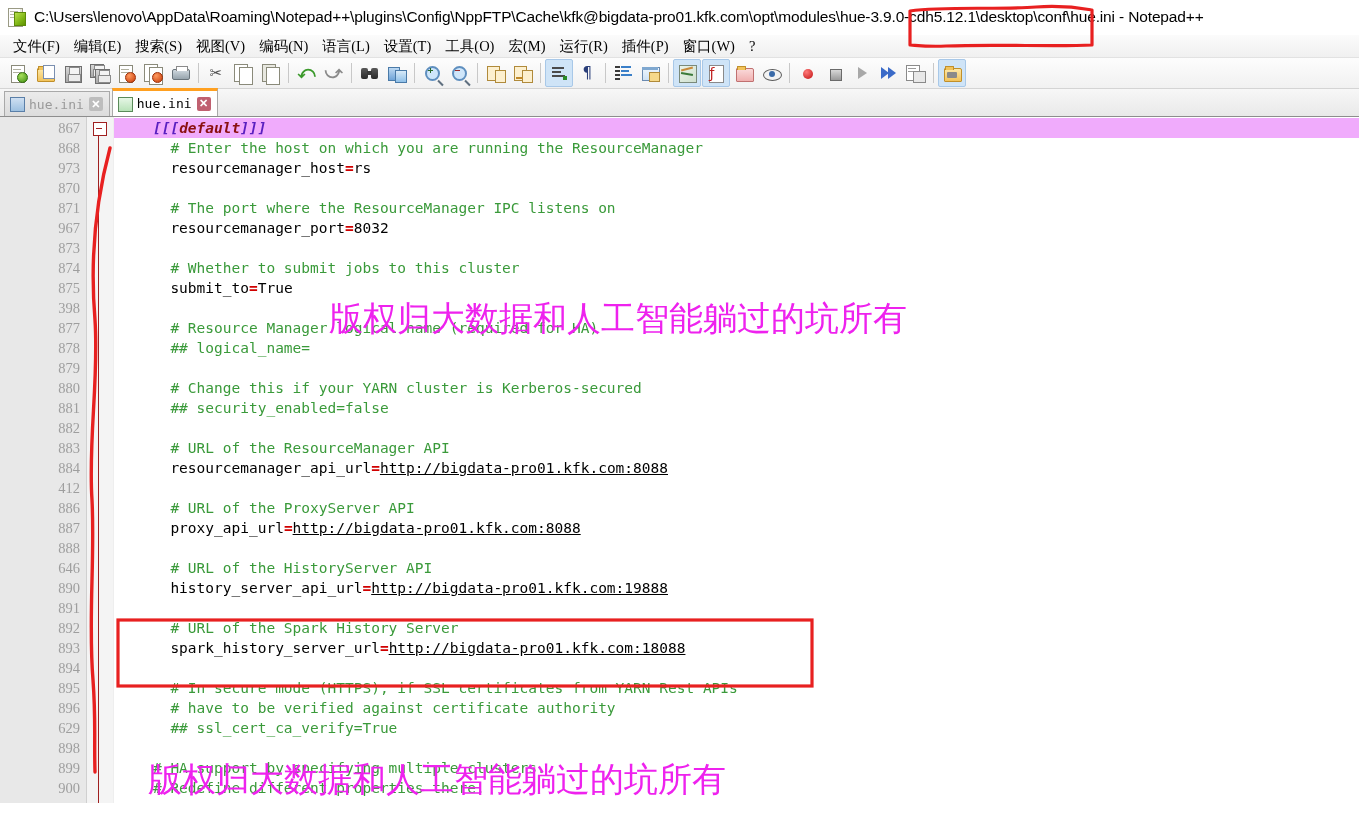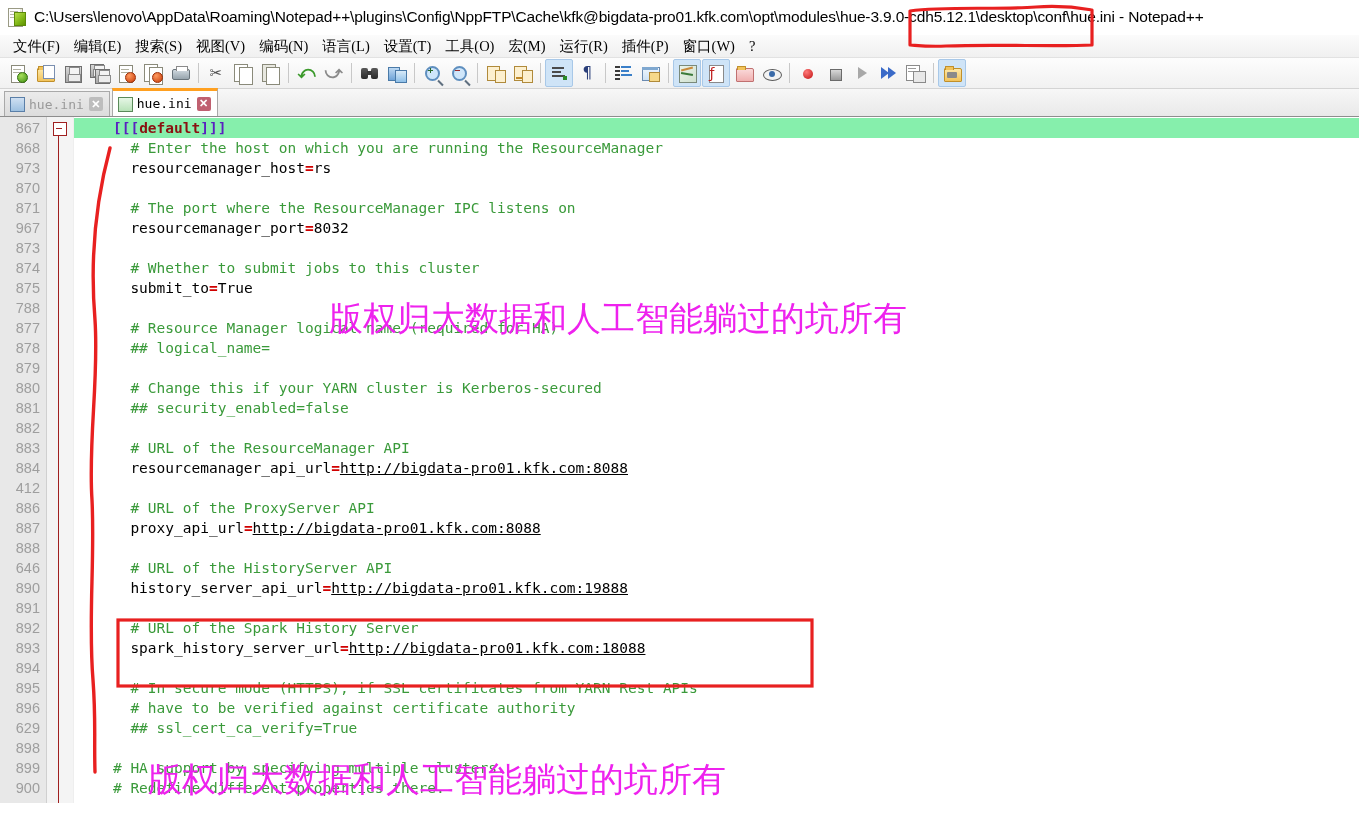--- a/index.html
+++ b/index.html
@@ -109,22 +109,22 @@
   }
   .tab.inactive .tclose{background:#bdbdbd;}
   .tab.active .tclose{background:#c06070;}
 
   
   .editor{
     position:relative;height:686px;background:#fff;display:flex;overflow:hidden;
   }
   .gutter{
     width:46px;flex:none;background:#e8e8e8;border-right:1px solid #d0d0d0;
-    font-family:Liberation Sans, sans-serif;
-    font-size:14.5px;color:#9e9e9e;text-align:right;padding-top:1px;
+    font-family:Liberation Serif, serif;
+    font-size:14.5px;color:#9e9e9e;text-align:right;padding-top:1px;padding-left:40px;
   }
   .gutter div{height:20px;line-height:20px;padding-right:6px;}
   .foldmargin{
     width:26px;flex:none;background:#f4f4f4;position:relative;padding-top:1px;
     border-right:1px solid #eee;
   }
   .foldmargin .fm-row{height:20px;position:relative;}
   .fold-box{
     position:absolute;left:6px;top:4px;width:12px;height:12px;
     border:1px solid #a02020;background:#fff;
@@ -132,21 +132,21 @@
   .fold-box:after{content:"";position:absolute;left:2px;top:5px;width:6px;height:1px;background:#a02020;}
   .fold-line{
     position:absolute;left:11px;top:16px;bottom:0;width:1px;background:#a02020;
   }
   .code{
     position:relative;flex:1;padding-top:1px;background:#fff;
     font-family:"DejaVu Sans Mono","Liberation Mono",monospace;
     font-size:14.5px;color:#000;white-space:pre;overflow:hidden;
   }
   .cl{height:20px;line-height:20px;padding-left:4px;}
-  .cl.cur{background:#86efac;}
+  .cl.cur{background:#f0abfc;font-style:italic;}
   .cmt{color:#3a9a3a;}
   .kw{color:#5a20c0;font-weight:bold;}
   .sect{color:#8a1010;font-weight:bold;}
   .eq{color:#d00000;font-weight:bold;}
   .url{text-decoration:underline;color:#000;}
 
   
   .anno{position:absolute;pointer-events:none;}
   .anno svg{display:block;overflow:visible;}
 
@@ -473,21 +473,21 @@
     <div class="gutter" id="gutter">
         <div>867</div>
         <div>868</div>
         <div>973</div>
         <div>870</div>
         <div>871</div>
         <div>967</div>
         <div>873</div>
         <div>874</div>
         <div>875</div>
-        <div>788</div>
+        <div>398</div>
         <div>877</div>
         <div>878</div>
         <div>879</div>
         <div>880</div>
         <div>881</div>
         <div>882</div>
         <div>883</div>
         <div>884</div>
         <div>412</div>
         <div>886</div>

